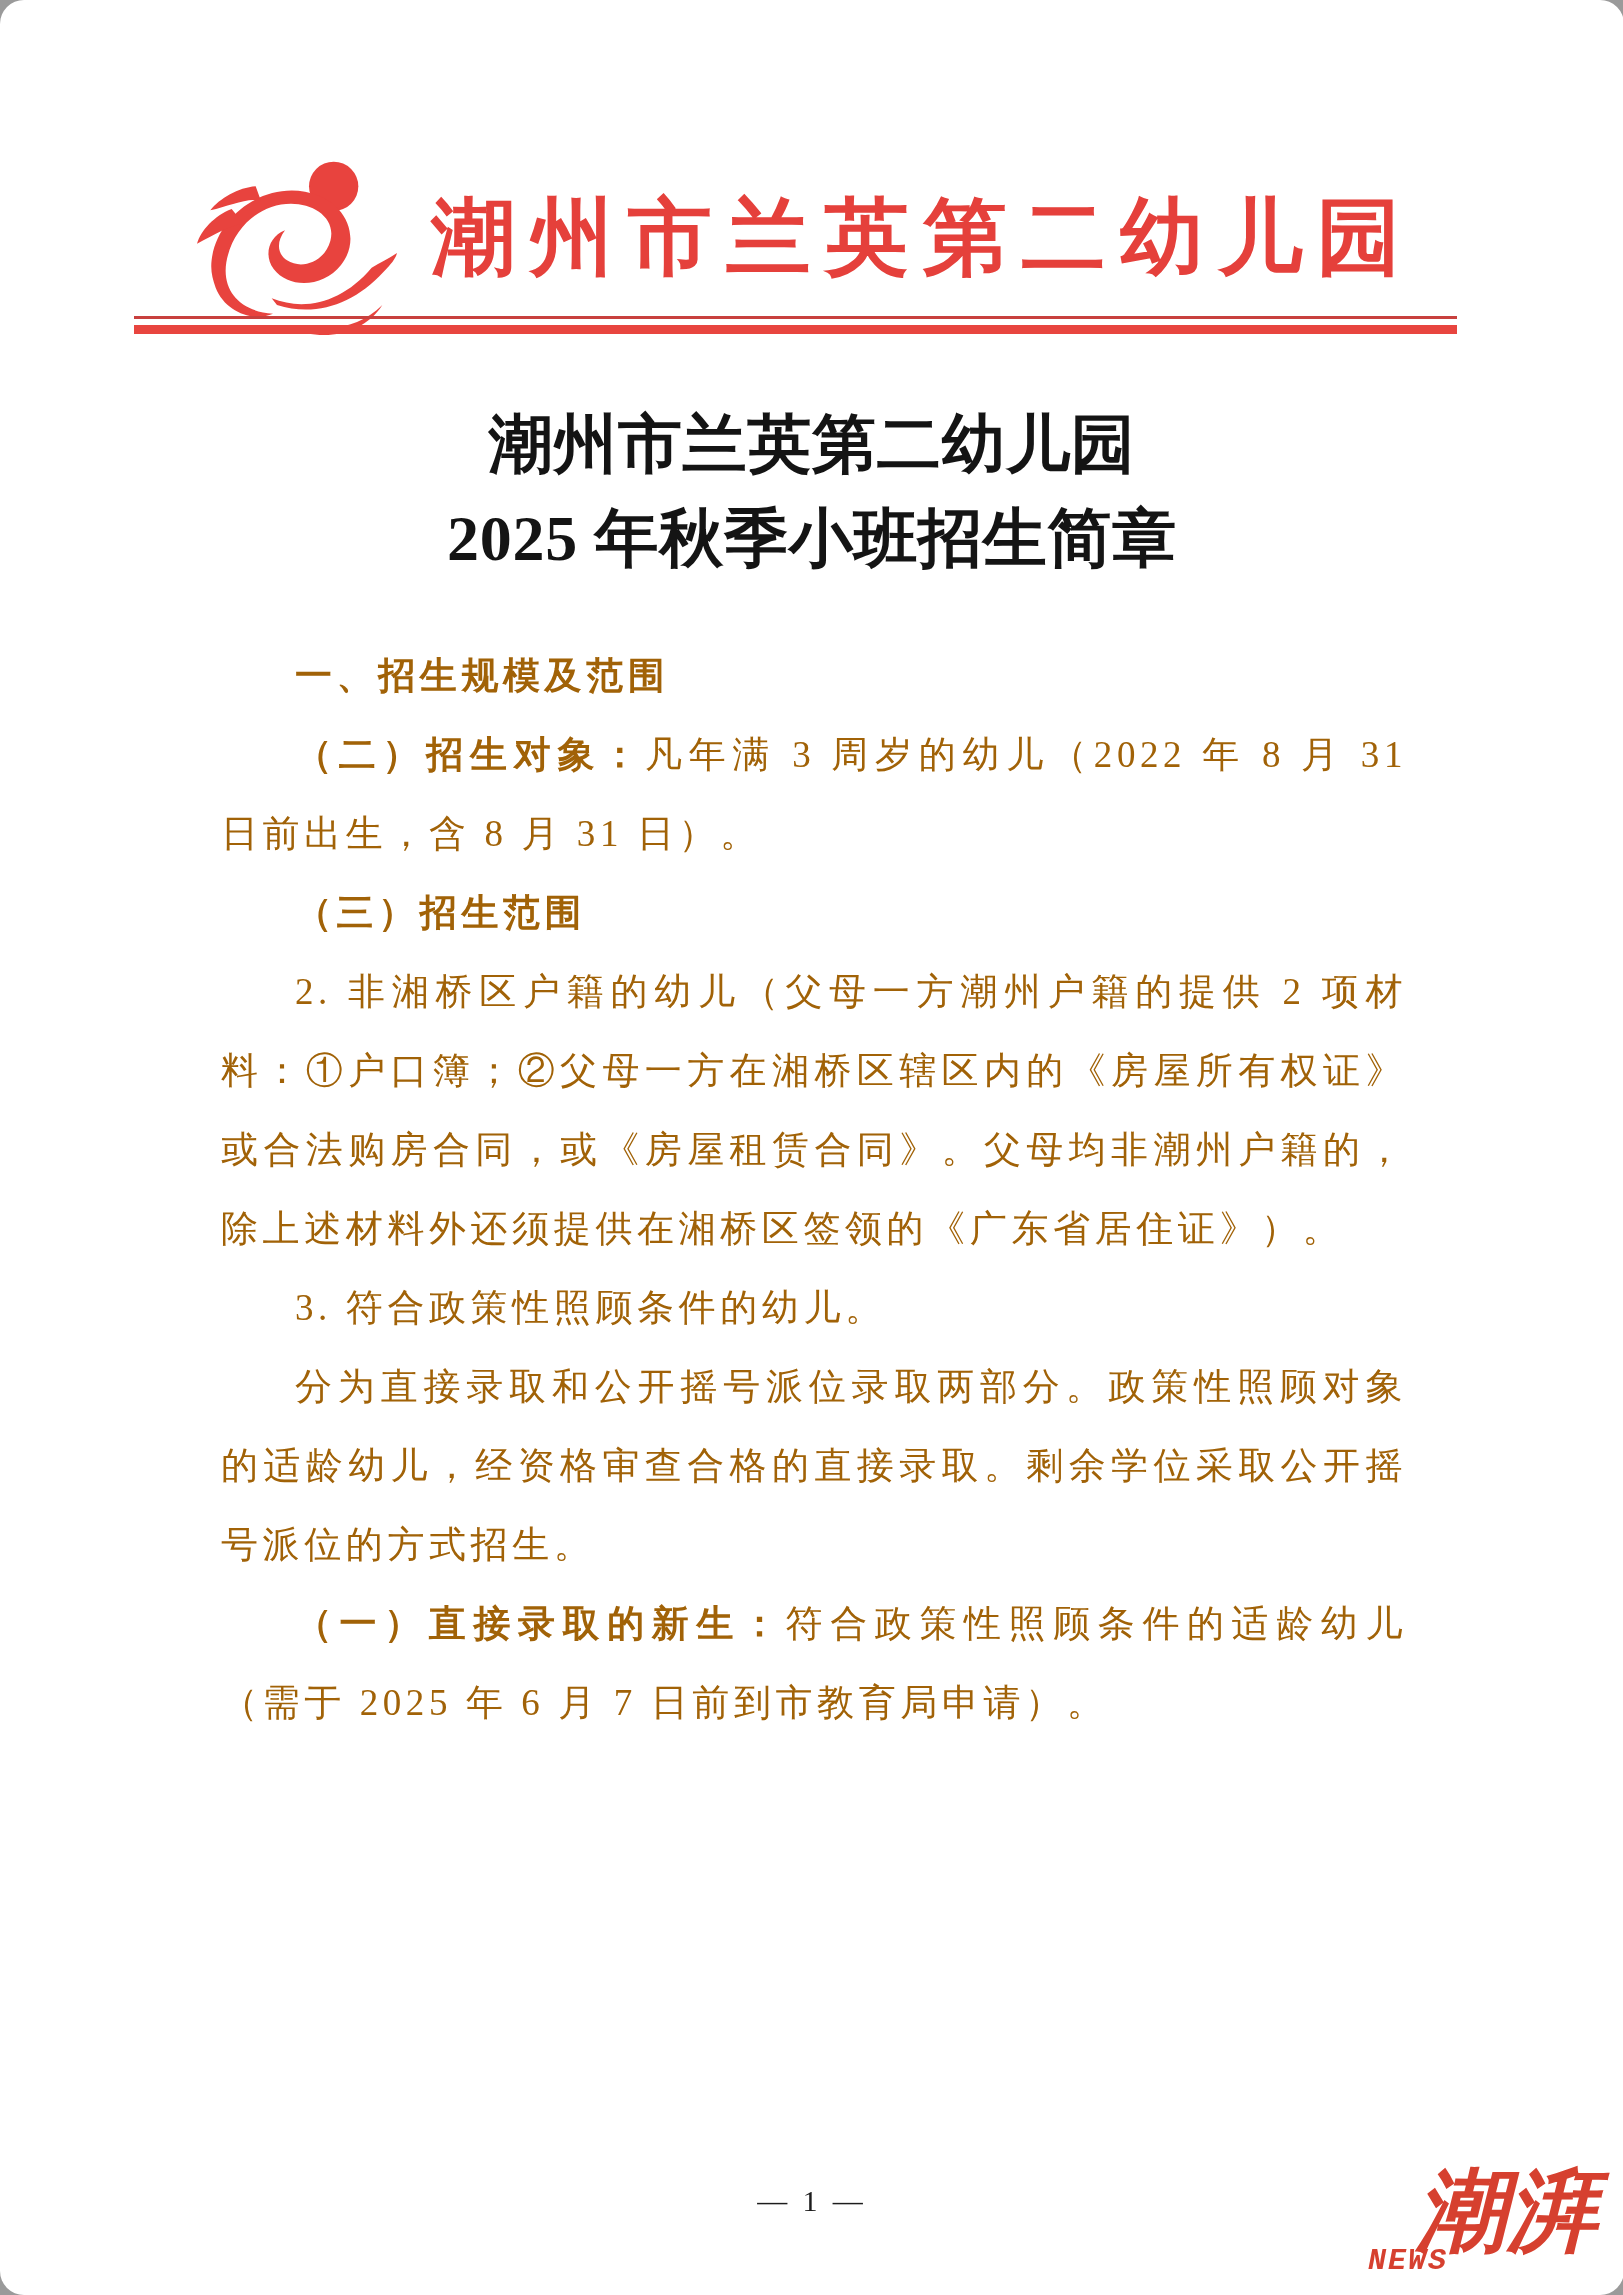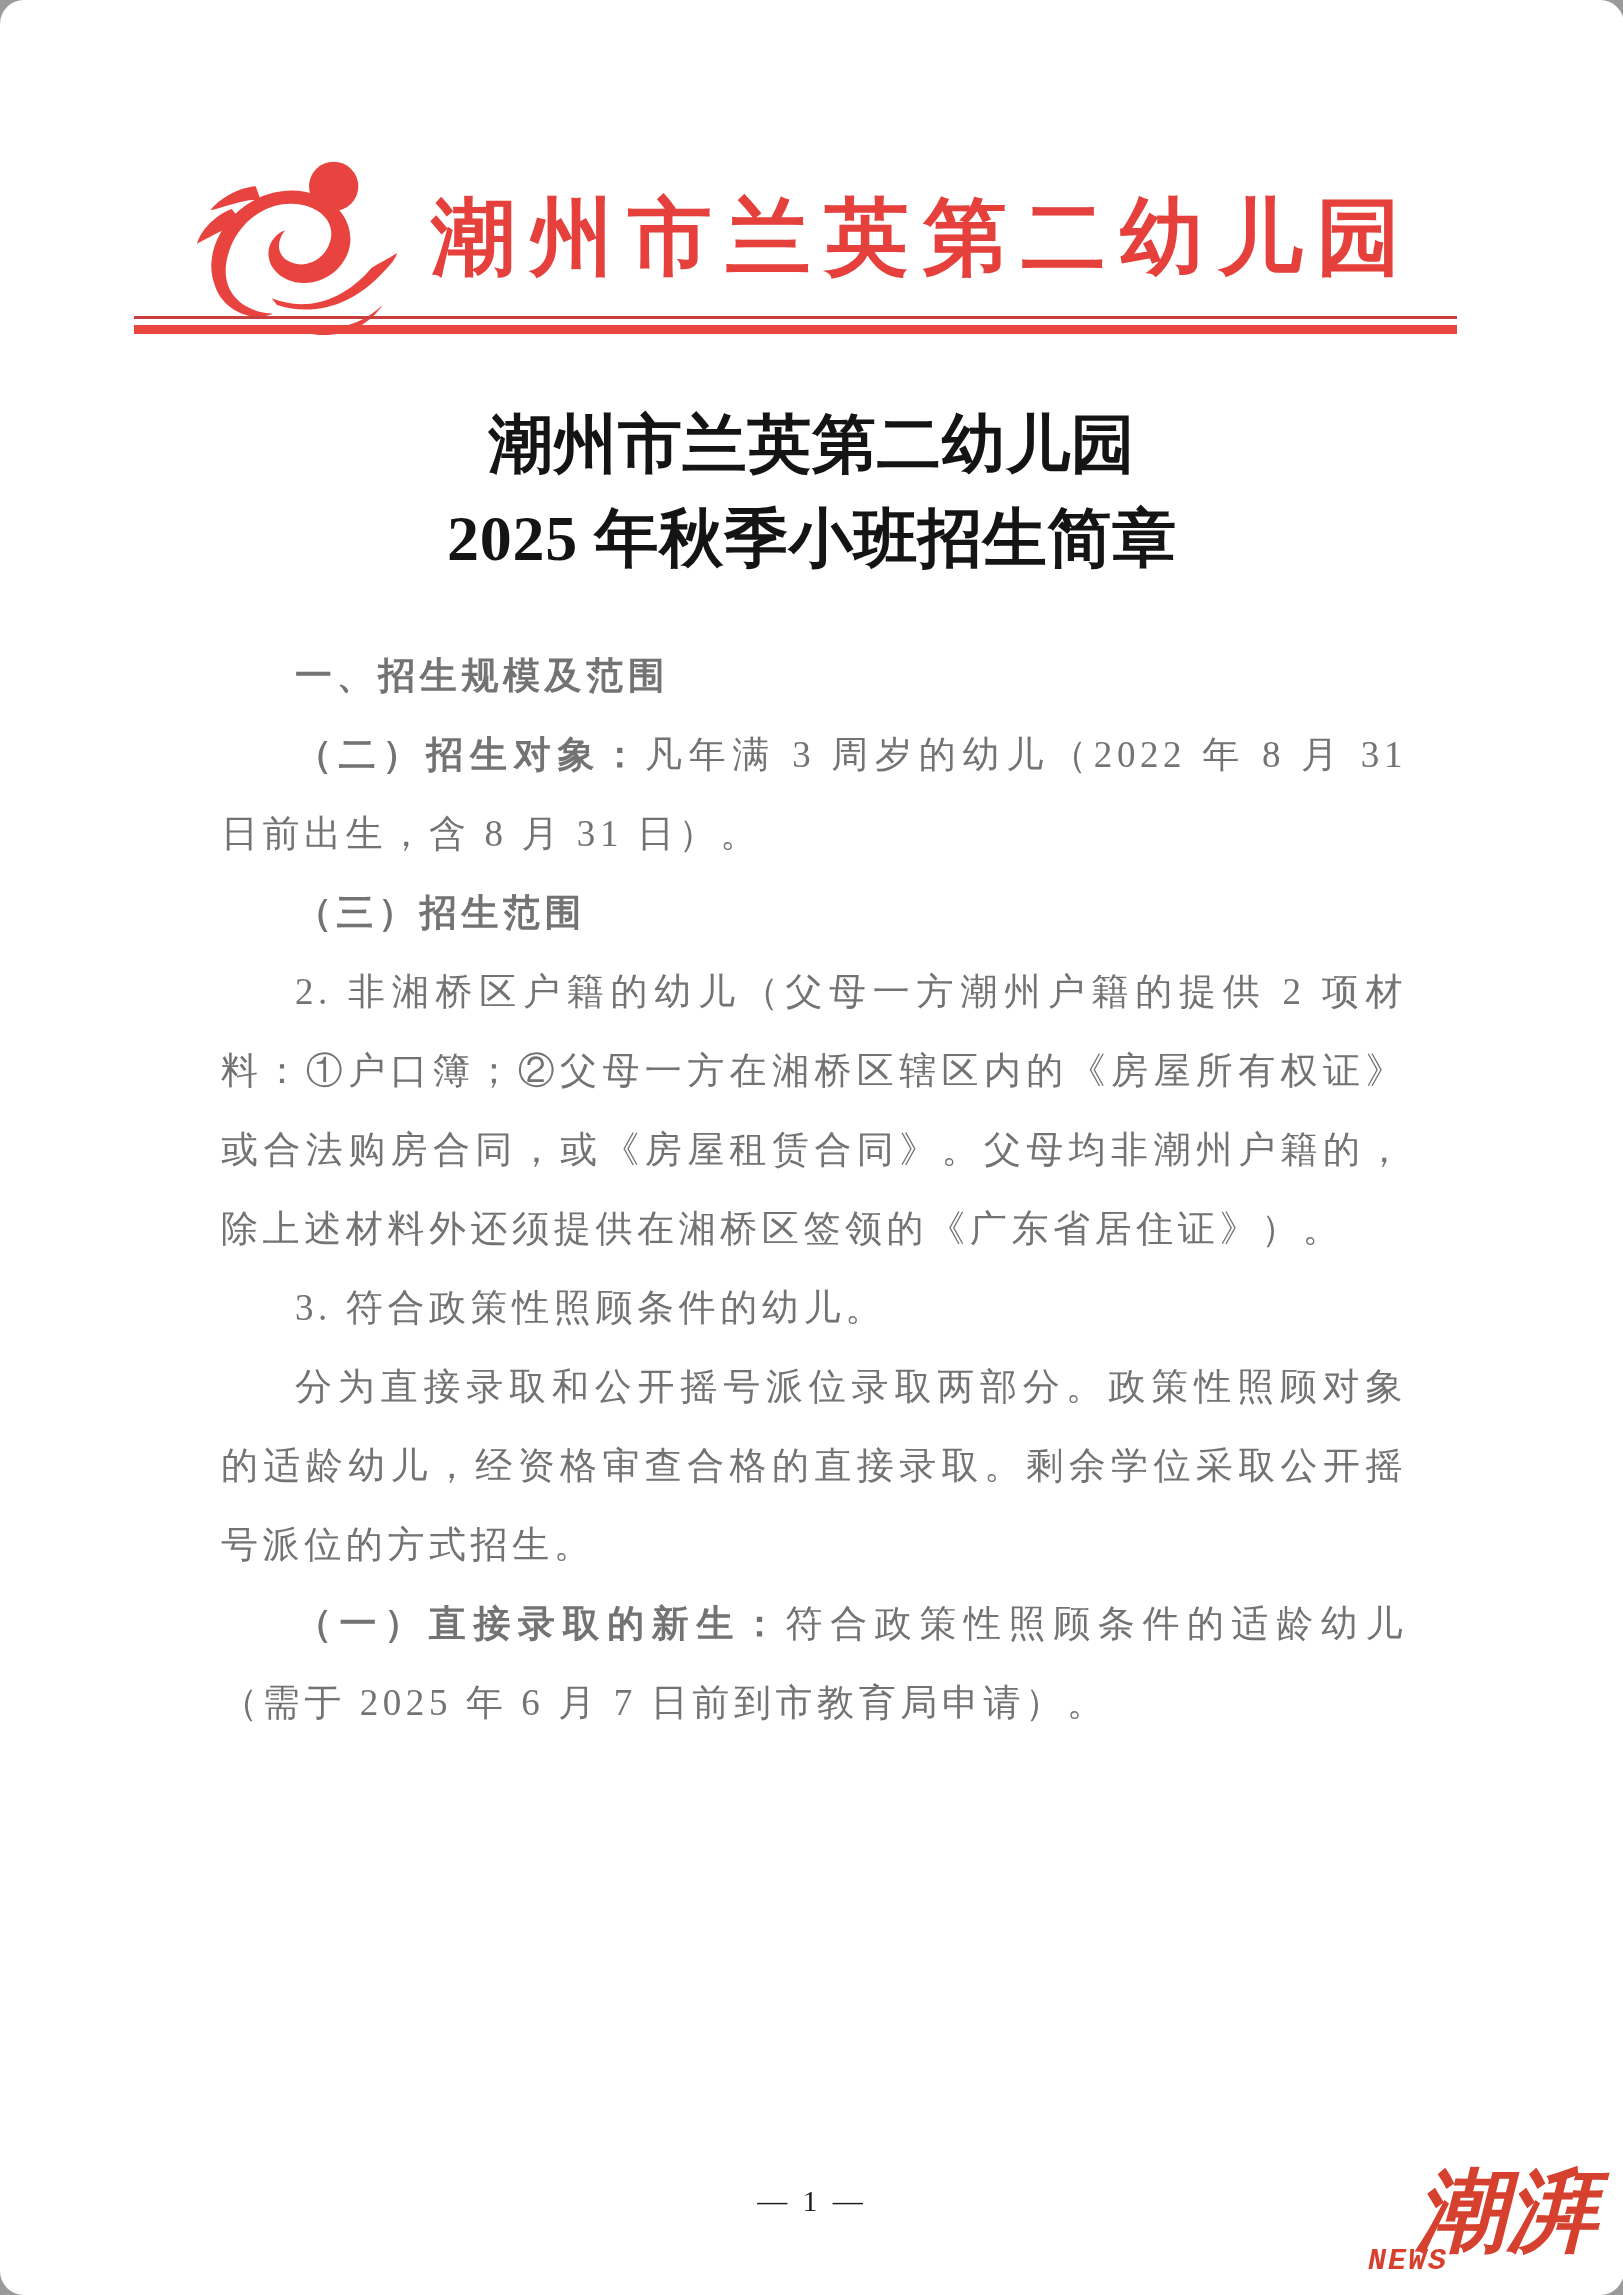--- a/index.html
+++ b/index.html
@@ -68,21 +68,21 @@
   
   .doc-body {
     position: absolute;
     left: 221px;
     top: 636px;
     width: 1186px;
     font-size: 37px;
     line-height: 79px;
     letter-spacing: 4.6px;
     text-align: justify;
-    color: #737373;
+    color: #a16207;
   }
   .doc-body p {
     margin: 0;
     padding: 0;
     text-indent: 2em;
   }
   .doc-body .lead { font-weight: 700; letter-spacing: 4.6px; }
 
   
   .page-number {

